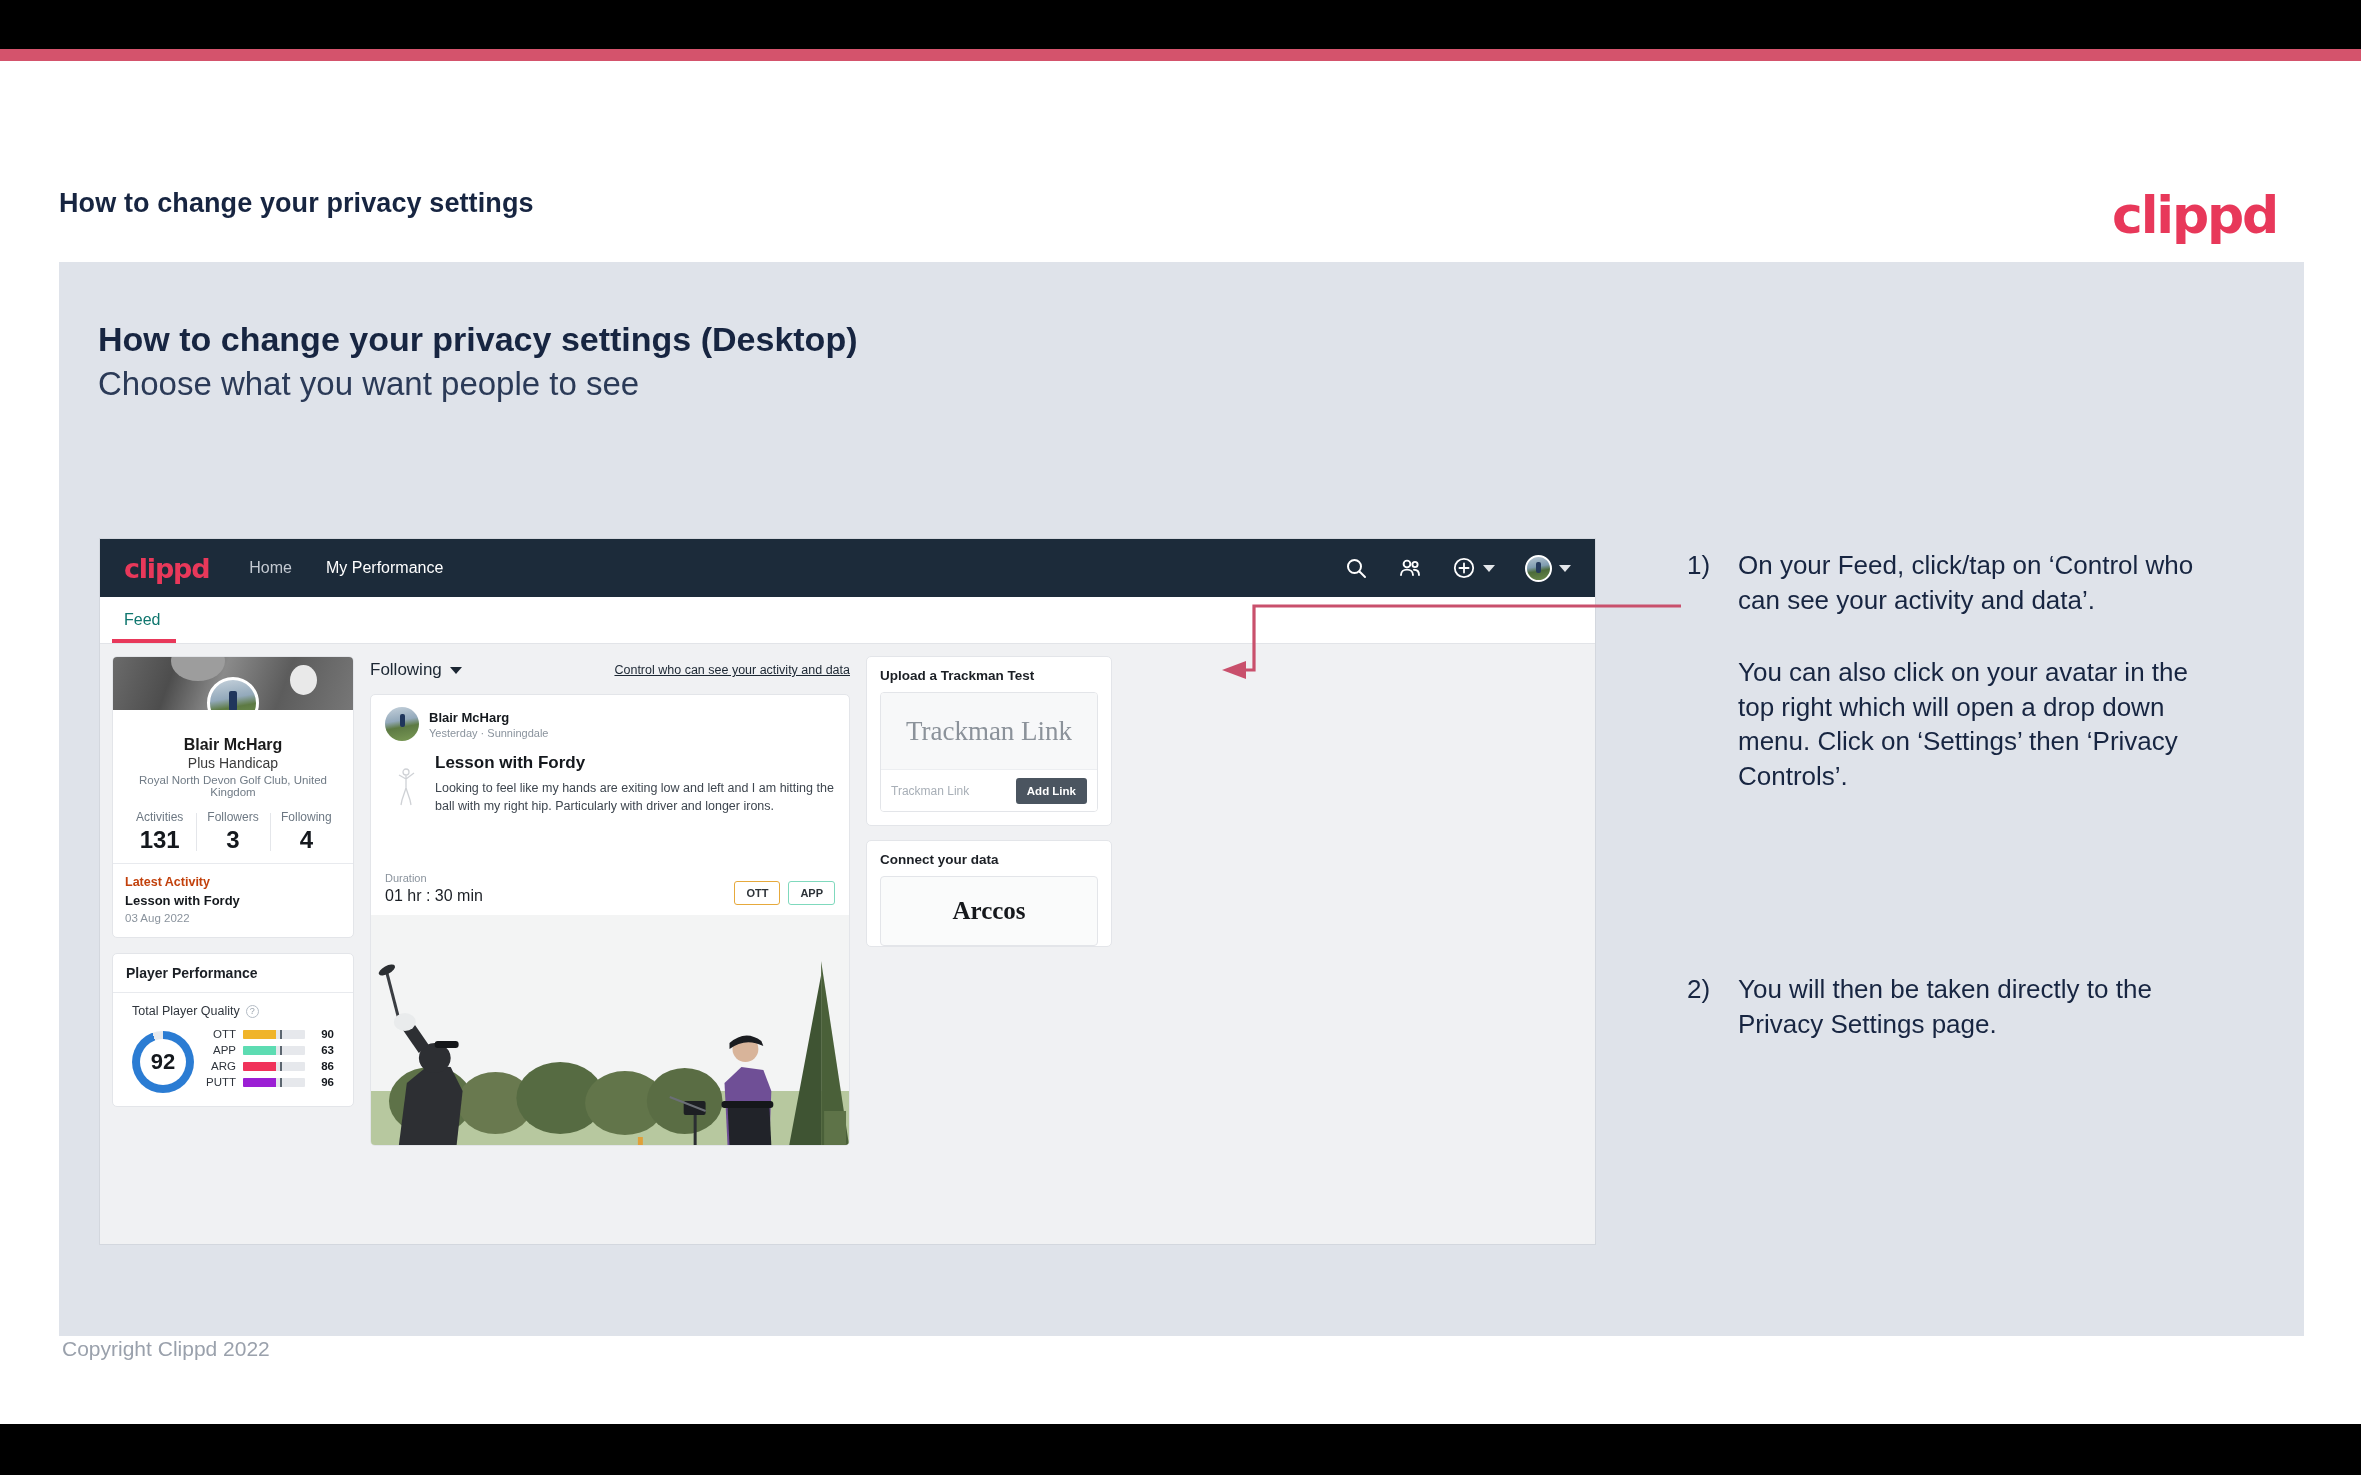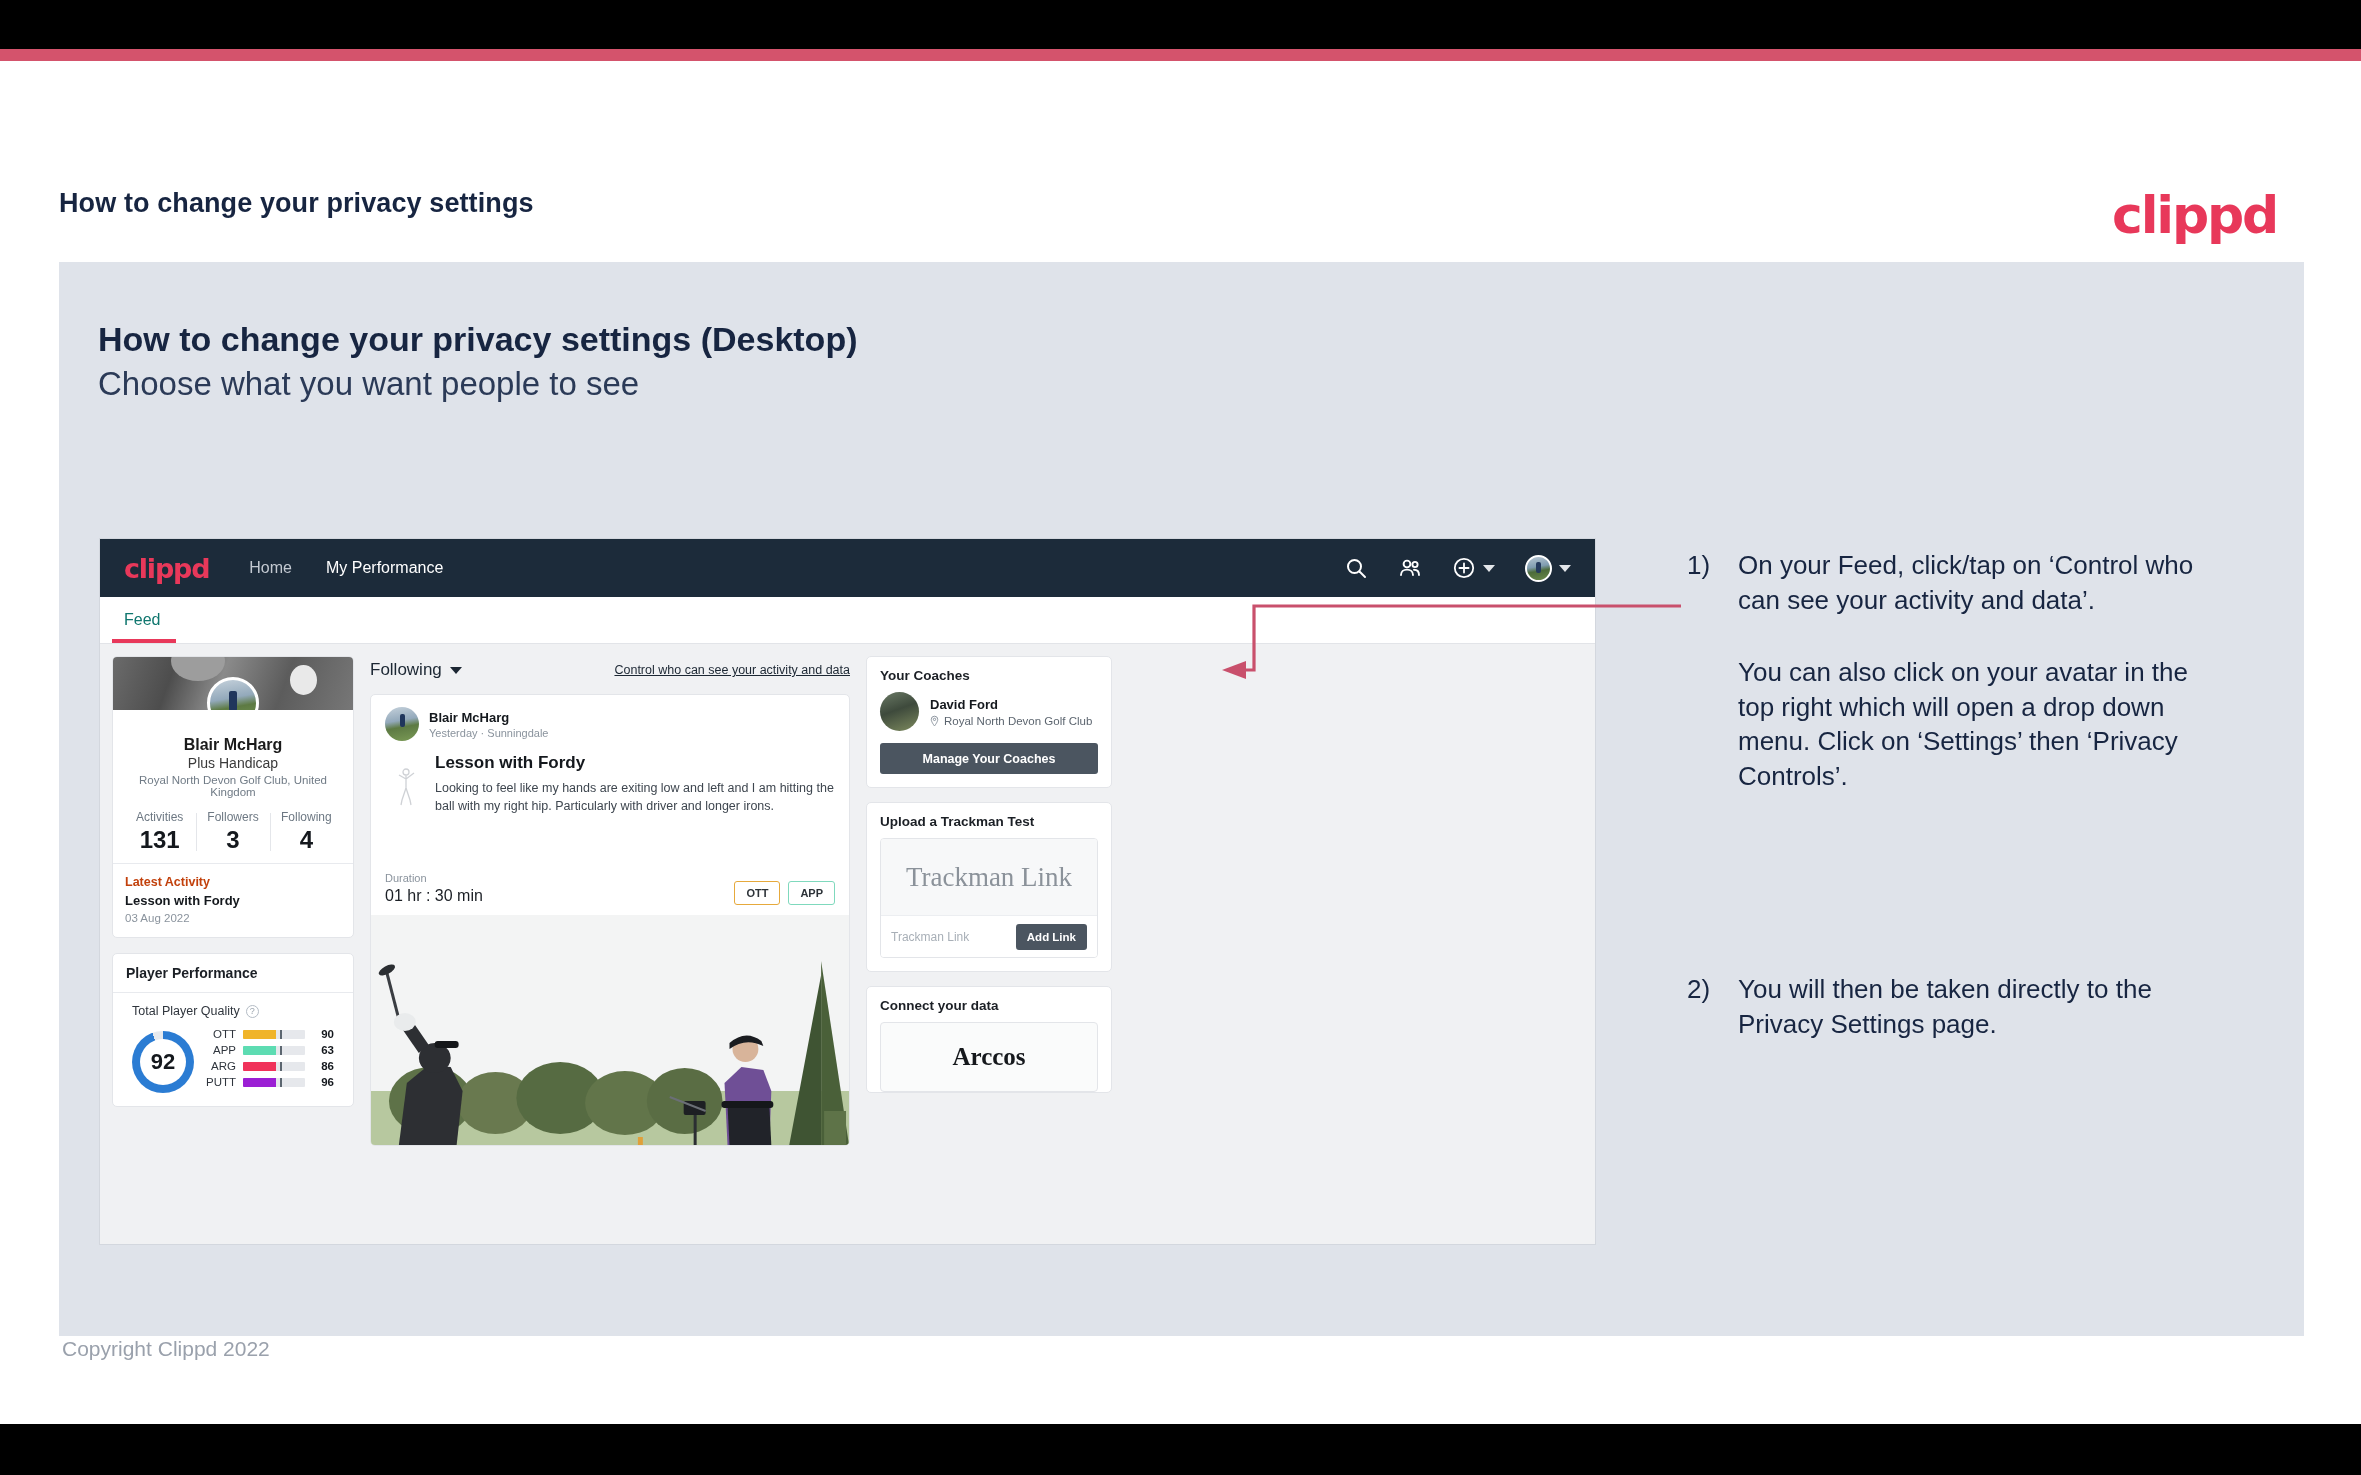--- a/index.html
+++ b/index.html
@@ -419,37 +419,20 @@
             <path d="M300 182 L336 196" stroke="#6b6f76" stroke-width="2"></path>
 
             <rect x="268" y="222" width="5" height="8" fill="#e0a03a"></rect>
           </svg>
         </div>
       </div>
     </div>
 
     <div class="col-right">
 
-      <div class="card">
-        <div class="rc-head">Your Coaches</div>
-        <div class="coach-row">
-          <div class="coach-av"></div>
-          <div>
-            <div class="coach-name">David Ford</div>
-            <div class="coach-club">
-              <svg class="pin" viewBox="0 0 10 13" fill="none" stroke="#8a939d" stroke-width="1.1">
-                <path d="M5 12 C5 12 8.6 7.6 8.6 4.8 A3.6 3.6 0 0 0 1.4 4.8 C1.4 7.6 5 12 5 12 Z"></path>
-                <circle cx="5" cy="4.7" r="1.3"></circle>
-              </svg>
-              <span>Royal North Devon Golf Club</span>
-            </div>
-          </div>
-        </div>
-        <div class="btn-dark">Manage Your Coaches</div>
-      </div>
 
       <div class="card">
         <div class="rc-head">Upload a Trackman Test</div>
         <div class="tm-box">
           <div class="tm-logo">Trackman Link</div>
           <div class="tm-input">
             <span class="tm-ph">Trackman Link</span>
             <span class="btn-sm">Add Link</span>
           </div>
         </div>

